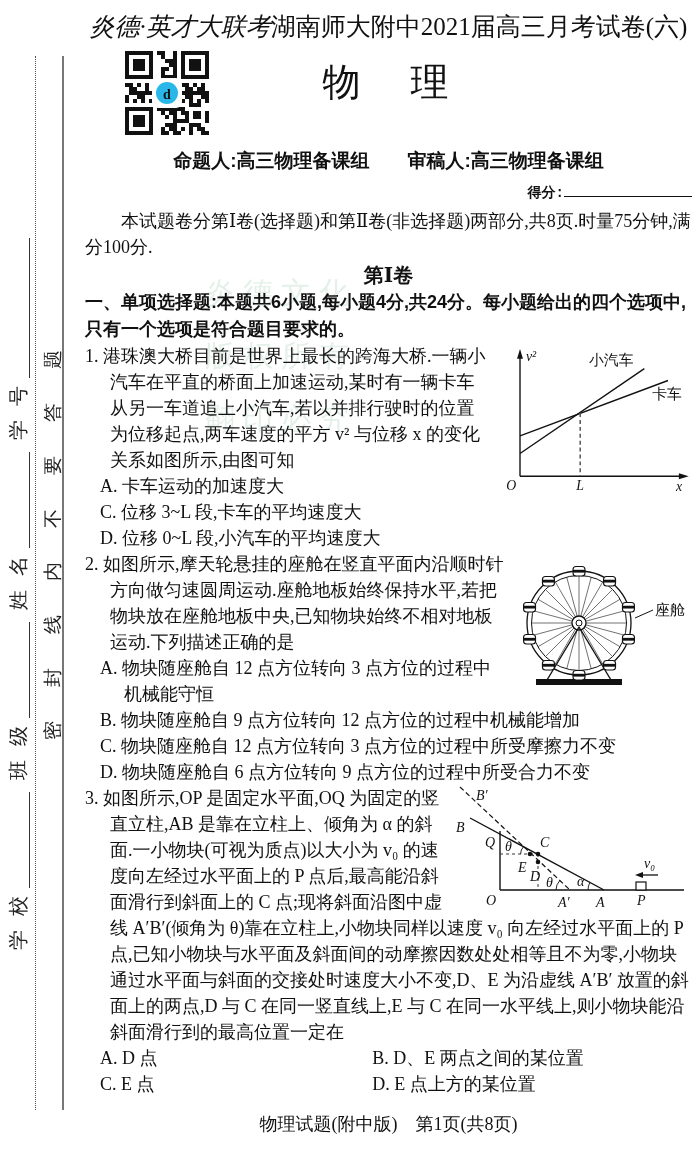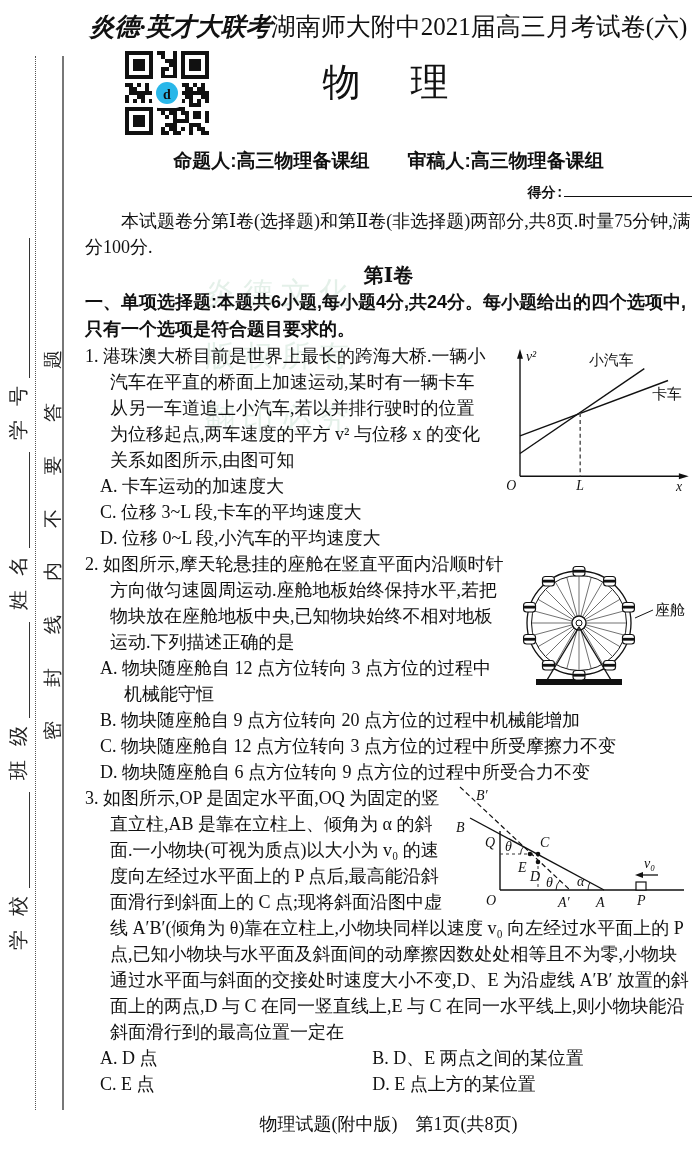--- a/index.html
+++ b/index.html
@@ -25,21 +25,21 @@
     font-size:19px; letter-spacing:34px; white-space:nowrap; color:#222;
   }
   
   .wm { position:absolute; left:205px; top:273px; opacity:0.11;
         font-family:"Liberation Sans","DejaVu Sans",sans-serif;
         font-size:30px; letter-spacing:8px; color:#15803d; }
   .wm div { margin-bottom:22px; }
   
   .content { position:absolute; left:85px; top:10px; width:607px; }
   .h-title { text-align:center; font-size:25px; white-space:nowrap; }
-  .h-title .brand { font-weight:bold; font-style:italic; }
+  .h-title .brand { font-weight:normal; font-style:italic; }
   .subject { text-align:center; font-size:38px; font-weight:normal; letter-spacing:6px; margin-top:14px; }
   .qr { position:absolute; left:120px; top:46px; }
   .setters { text-align:center; font-family:"Liberation Sans","DejaVu Sans",sans-serif;
              font-weight:bold; font-size:19px; margin-top:40px; }
   .score-row { text-align:right; margin-top:6px; font-family:Liberation Mono, monospace;
                font-weight:bold; font-size:14px; }
   .score-line { display:inline-block; width:128px; border-bottom:1.6px solid #111; height:16px; }
   .intro { font-size:18px; line-height:26px; text-indent:2em; margin-top:6px; }
   .part-title { text-align:center; font-weight:bold; font-size:20px; margin-top:2px; }
   .section-head { font-family:"Liberation Sans","DejaVu Sans",sans-serif; font-weight:bold;
@@ -308,21 +308,21 @@
             <rect x="9.545061152652018" y="49.43111629250272" width="12" height="9.5" rx="3" fill="#fff" stroke="#111" stroke-width="1.1"></rect>
             <rect x="9.545061152652018" y="52.73111629250272" width="12" height="2.8" fill="#111"></rect>
             <rect x="28.435166880791392" y="23.431116292502736" width="12" height="9.5" rx="3" fill="#fff" stroke="#111" stroke-width="1.1"></rect>
             <rect x="28.435166880791392" y="26.731116292502737" width="12" height="2.8" fill="#111"></rect>
           </g>
         <line x1="121" y1="65" x2="139" y2="57" stroke="#111" stroke-width="1"></line>
         <text class="cn" x="141" y="62">座舱</text>
       </svg>
       <p class="qtext"><span class="qnum">2.</span> <span>如图所示,摩天轮悬挂的座舱在竖直平面内沿顺时针方向做匀速圆周运动.座舱地板始终保持水平,若把物块放在座舱地板中央,已知物块始终不相对地板运动.下列描述正确的是</span></p>
       <div class="opt">A. 物块随座舱自 12 点方位转向 3 点方位的过程中机械能守恒</div>
-      <div class="opt">B. 物块随座舱自 9 点方位转向 20 点方位的过程中机械能增加</div>
+      <div class="opt">B. 物块随座舱自 9 点方位转向 12 点方位的过程中机械能增加</div>
       <div class="opt">C. 物块随座舱自 12 点方位转向 3 点方位的过程中所受摩擦力不变</div>
       <div class="opt">D. 物块随座舱自 6 点方位转向 9 点方位的过程中所受合力不变</div>
     </div>
 
     <div class="question">
       <svg class="fig fig3" viewBox="0 0 240 126">
 
         <line x1="48" y1="103" x2="232" y2="103" stroke="#111" stroke-width="1.4"></line>
         <line x1="48" y1="103" x2="48" y2="44" stroke="#111" stroke-width="1.4"></line>
 

